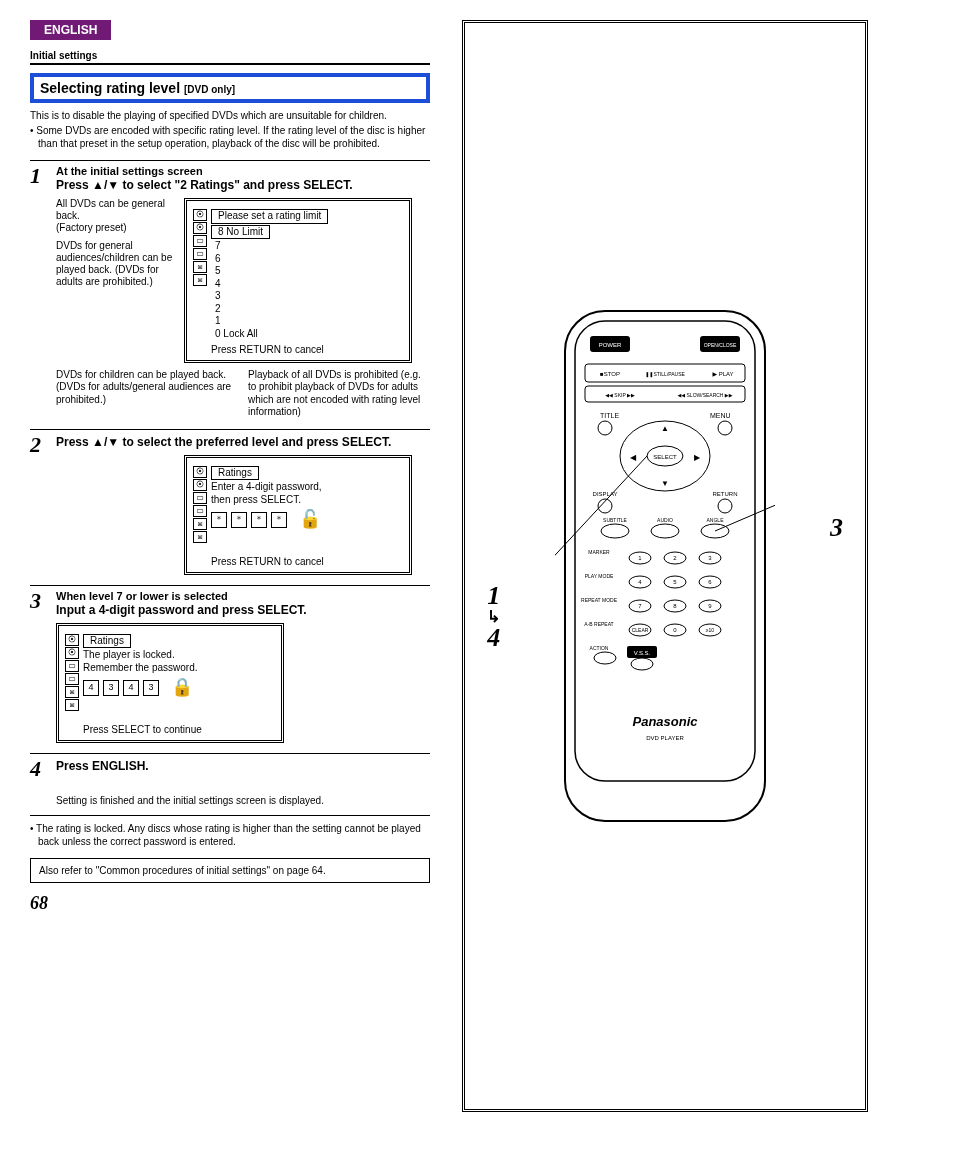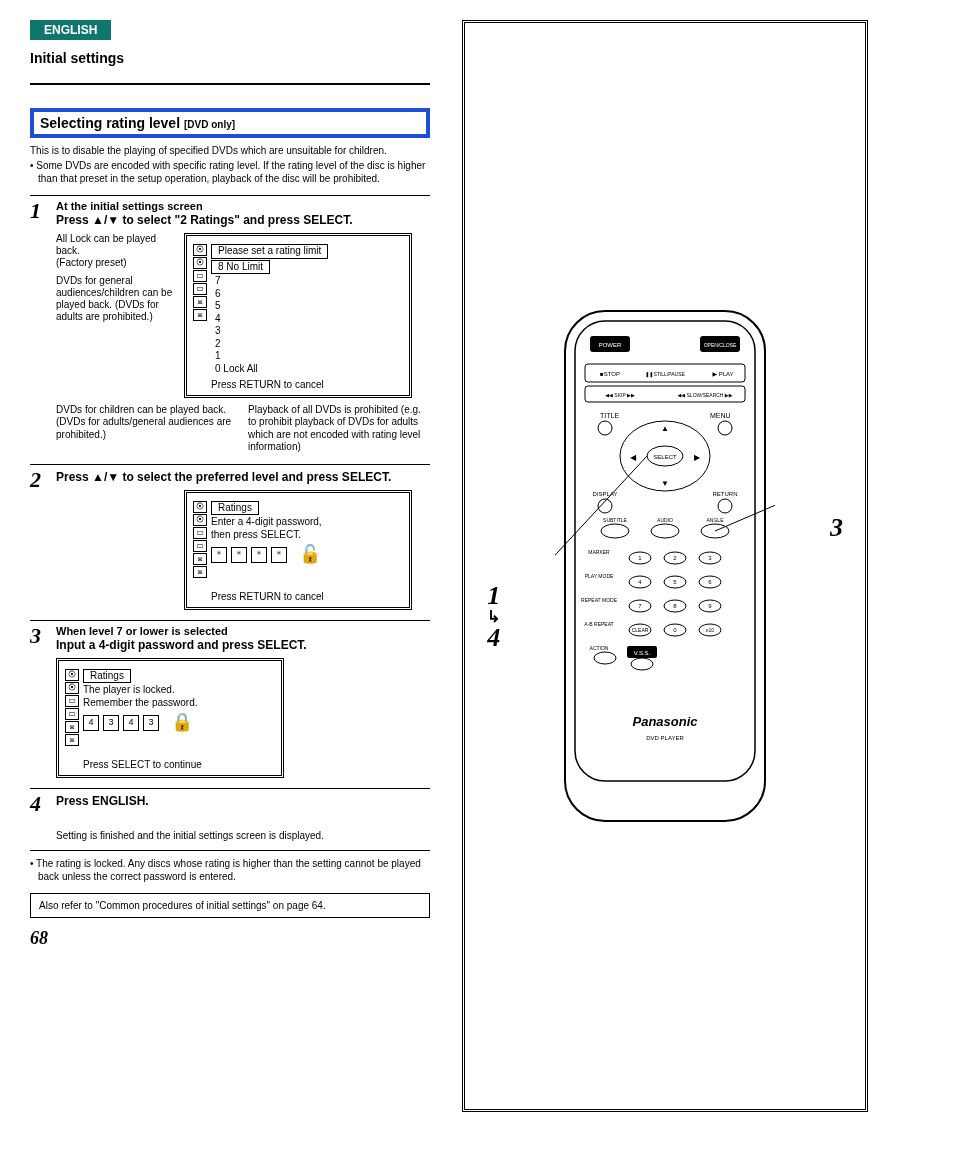--- a/index.html
+++ b/index.html
@@ -13,33 +13,33 @@
   }
   .page {
     display: flex;
     gap: 20px;
     align-items: flex-start;
   }
   .left-col { width: 400px; }
   .right-col { width: 430px; display:flex; justify-content:center; }
   .badge {
     display: inline-block;
-    background: #0f766e;
+    background: #701a75;
     color: #fff;
     font-weight: bold;
     padding: 3px 14px;
     font-size: 12px;
     margin-bottom: 10px;
   }
   .section-title {
     font-weight: bold;
-    font-size: 14px;
+    font-size: 10px;
     border-bottom: 2px solid #000;
-    padding-bottom: 17px;
-    margin-bottom: 23px;
+    padding-bottom: 2px;
+    margin-bottom: 8px;
   }
   .box-heading {
     border: 4px solid #1d4ed8;
     padding: 3px 6px;
     font-weight: bold;
     font-size: 14px;
     margin: 8px 0 6px 0;
   }
   .box-heading .sub { font-weight: bold; font-size: 10px; }
   .intro { font-size: 10px; line-height: 1.3; }
@@ -115,21 +115,21 @@
 
     
     <div class="step">
       <div class="step-row">
         <div class="step-num">1</div>
         <div class="step-body">
           <div class="step-lead">At the initial settings screen</div>
           <div class="step-sub">Press ▲/▼ to select "2 Ratings" and press SELECT.</div>
           <div class="two-col">
             <div class="desc-col" style="width:120px;">
-              <div>All Lock can be played back.</div>
+              <div>All DVDs can be general back.</div>
               <div>(Factory preset)</div>
               <div style="height:6px;"></div>
               <div>DVDs for general audiences/children can be played back. (DVDs for adults are prohibited.)</div>
             </div>
             <div class="screen">
               <div style="display:flex;">
                 <div class="icons-col">
                   <span>⦿</span>
                     <span>⦿</span>
                     <span>▭</span>

